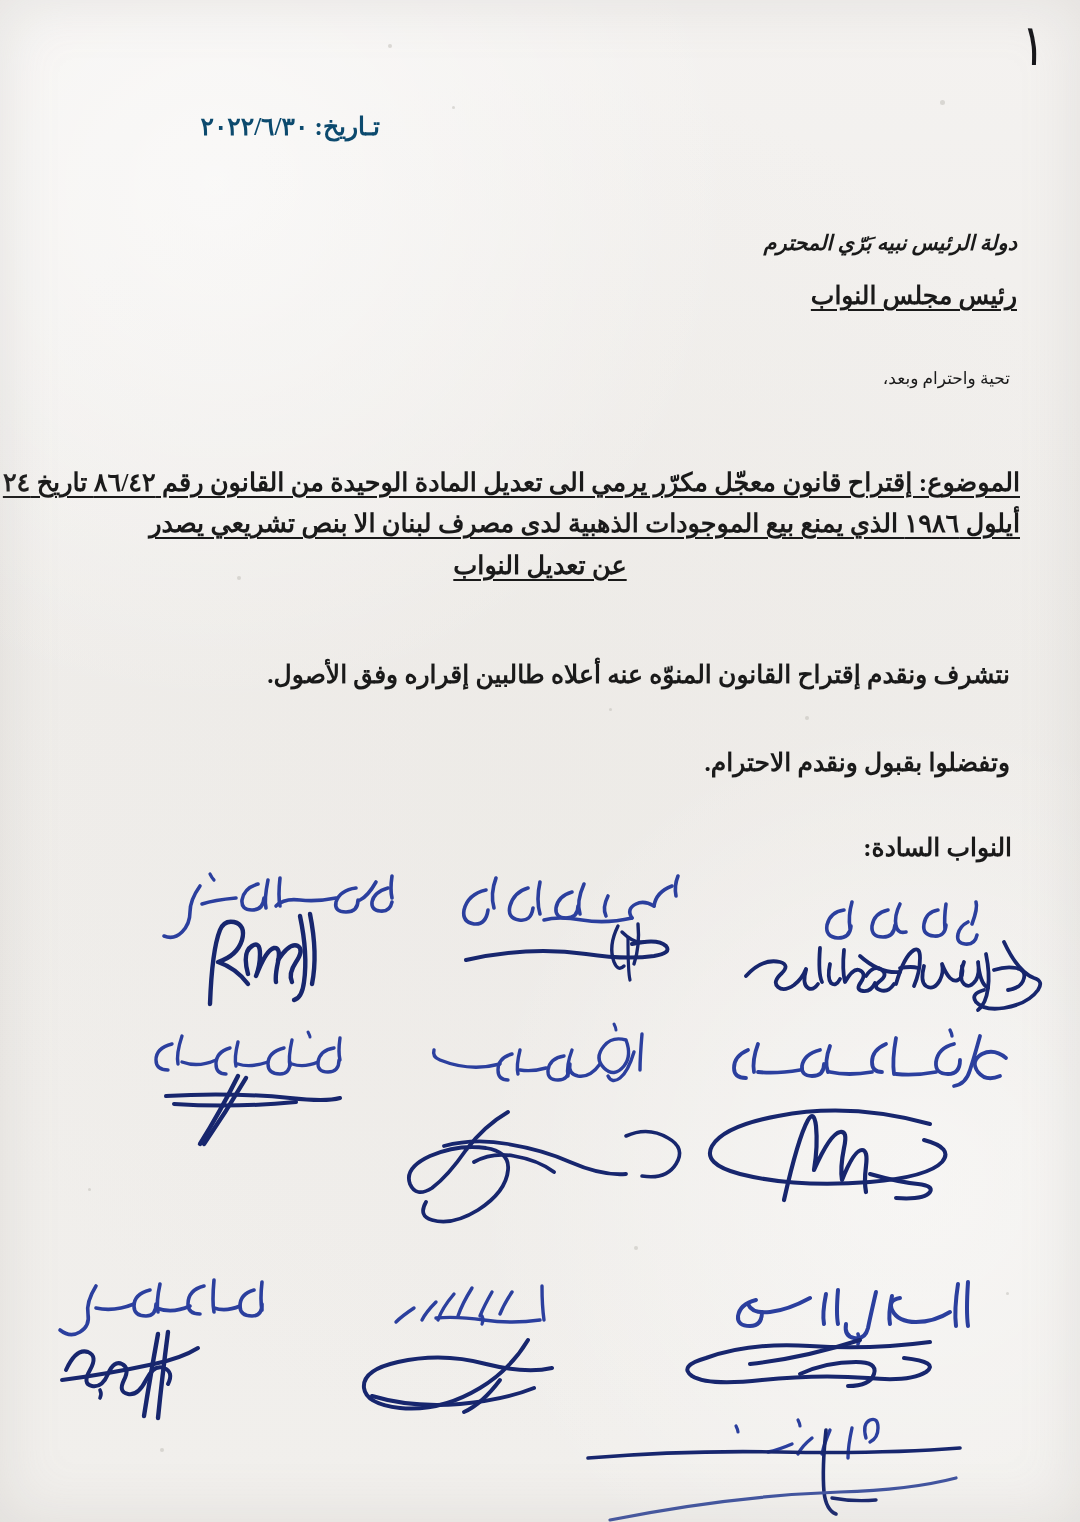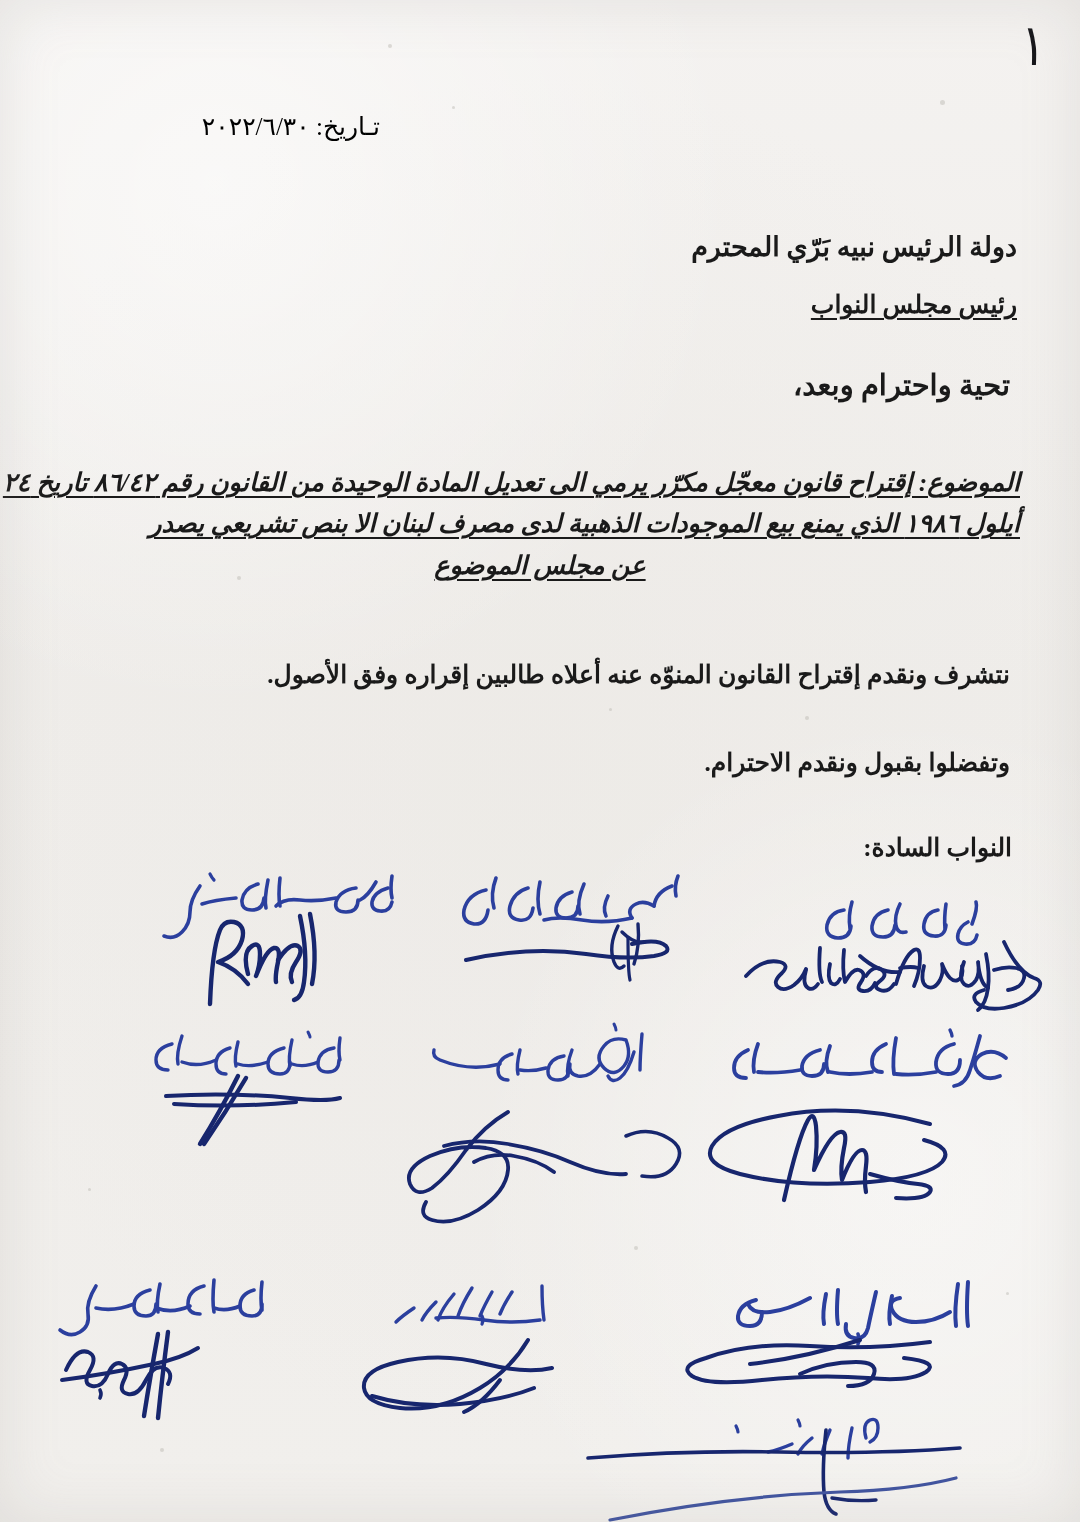--- a/index.html
+++ b/index.html
@@ -54,74 +54,74 @@
     font-weight: 400;
     color: #16161a;
     transform: rotate(2deg) scaleY(1.25);
     letter-spacing: 0;
   }
   .date-line {
     position: absolute;
     top: 112px;
     right: 700px;
     font-size: 25px;
-    font-weight: 400;
+    font-weight: 700;
     letter-spacing: 1px;
-    color: #000000;
+    color: #0c4a6e;
     white-space: nowrap;
     text-align: center;
   }
   .addressee {
     position: absolute;
     top: 228px;
     right: 63px;
     text-align: right;
     width: 320px;
   }
   .addressee .line1 {
-    font-size: 27px;
+    font-size: 21px;
     font-weight: 700;
     line-height: 1.45;
     white-space: nowrap;
+    font-style: italic;
   }
   .addressee .line2 {
     font-size: 25px;
     font-weight: 700;
     line-height: 1.45;
     margin-top: 20px;
     text-decoration: underline;
     text-underline-offset: 5px;
     white-space: nowrap;
   }
   .greeting {
     position: absolute;
     top: 368px;
     right: 70px;
-    font-size: 29px;
-    font-weight: 700;
+    font-size: 17px;
+    font-weight: 400;
     white-space: nowrap;
   }
   .subject {
     position: absolute;
     top: 462px;
     right: 60px;
     width: 960px;
     font-size: 25.5px;
     font-weight: 700;
     line-height: 1.62;
     text-align: justify;
     text-align-last: right;
   }
   .subject .sline {
     display: block;
     text-decoration: underline;
     text-underline-offset: 5px;
     text-decoration-thickness: 1.5px;
     white-space: nowrap;
-    font-style: italic;
   }
   .subject .sline.center {
     text-align: center;
     text-align-last: center;
   }
   .subject .sline.wide {
     letter-spacing: 0.2px;
   }
   .body-para {
     position: absolute;
@@ -198,21 +198,21 @@
   <div class="addressee">
     <div class="line1">دولة الرئيس نبيه بَرّي المحترم</div>
     <div class="line2">رئيس مجلس النواب</div>
   </div>
 
   <div class="greeting">تحية واحترام وبعد،</div>
 
   <div class="subject">
     <span class="sline wide">الموضوع: إقتراح قانون معجّل مكرّر يرمي الى تعديل المادة الوحيدة من القانون رقم ٨٦/٤٢ تاريخ ٢٤</span>
     <span class="sline wide">أيلول ١٩٨٦ الذي يمنع بيع الموجودات الذهبية لدى مصرف لبنان الا بنص تشريعي يصدر</span>
-    <span class="sline center">عن مجلس الموضوع</span>
+    <span class="sline center">عن تعديل النواب</span>
   </div>
 
   <div class="body-para">نتشرف ونقدم إقتراح القانون المنوّه عنه أعلاه طالبين إقراره وفق الأصول.</div>
 
   <div class="closing">وتفضلوا بقبول ونقدم الاحترام.</div>
 
   <div class="signers-heading">النواب السادة:</div>
 
   <div class="signatures">
 

